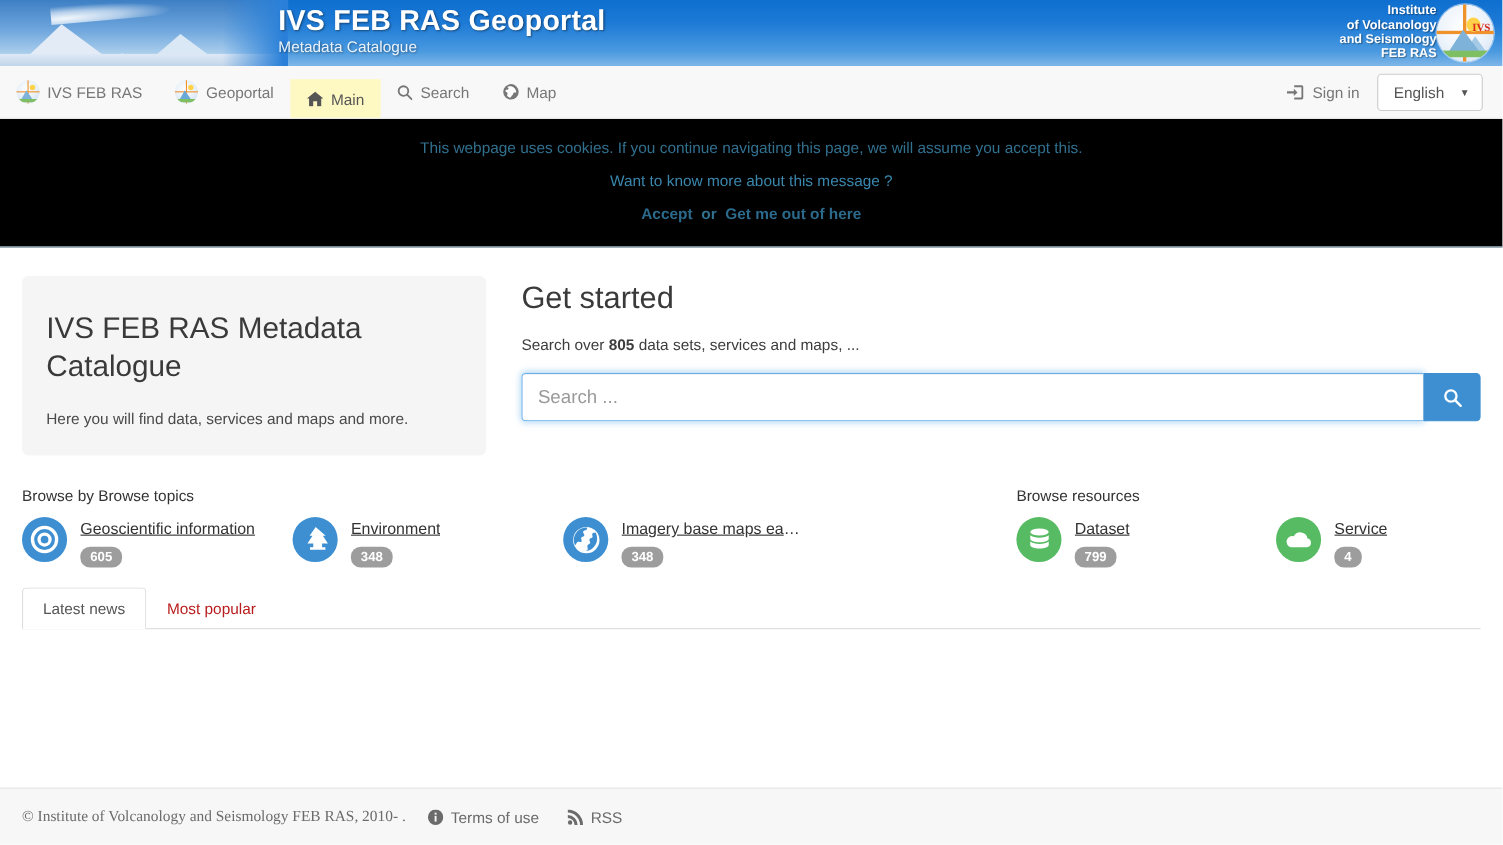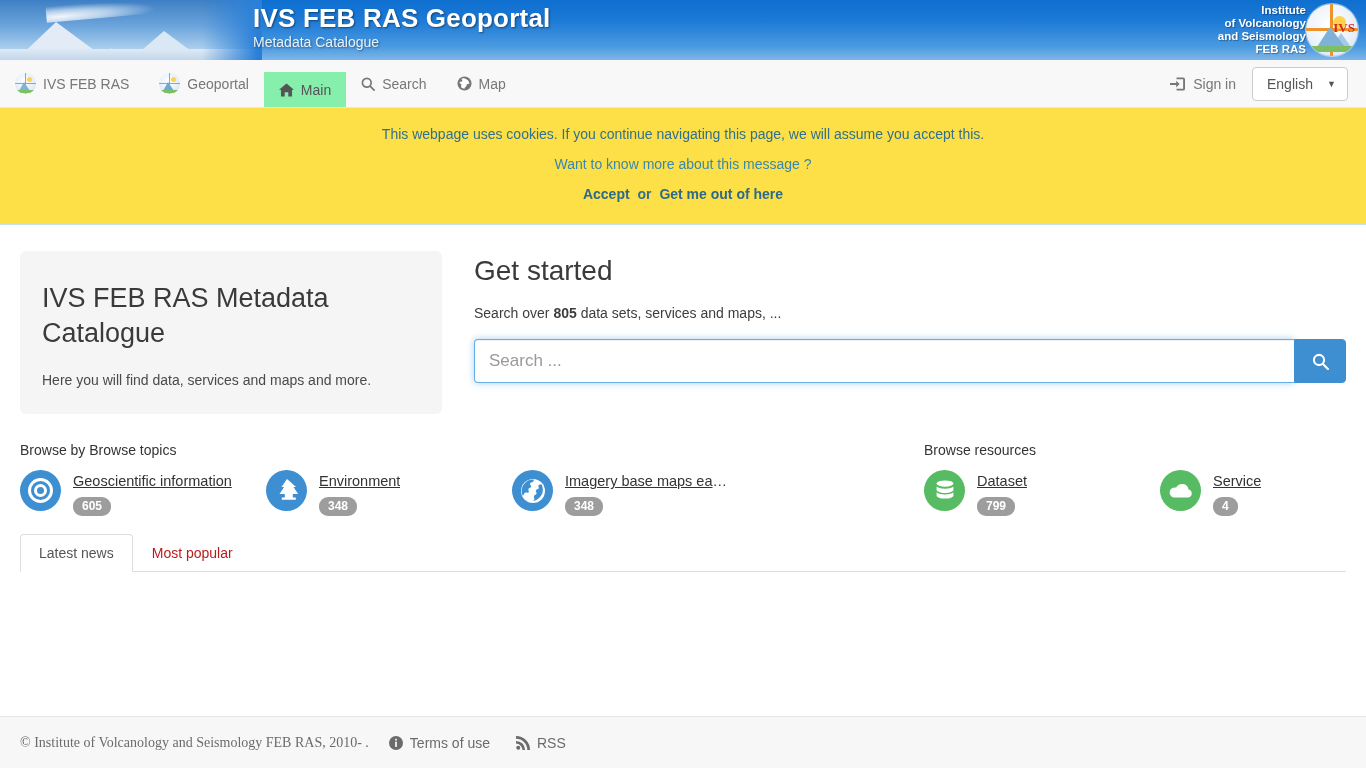--- a/index.html
+++ b/index.html
@@ -117,21 +117,21 @@
   .inst-logo .peak2 {
     position: absolute; left: 26px; bottom: 9px;
     width: 0; height: 0;
     border-left: 9px solid transparent;
     border-right: 10px solid transparent;
     border-bottom: 14px solid #a4cae6;
   }
   .inst-logo .ground { position: absolute; left: 0; bottom: 4px; width: 100%; height: 6px; background: #7fbf63; }
   .inst-logo .ivs {
     position: absolute; right: 3px; top: 16px;
-    font-size: 13px; font-weight: bold; color: #d8291c;
+    font-size: 10px; font-weight: bold; color: #d8291c;
     font-family: "Liberation Serif", serif;
   }
 
   
   .navbar {
     height: 48px;
     background: #f8f8f8;
     border-bottom: 1px solid #e7e7e7;
     display: flex; align-items: stretch;
     position: relative;
@@ -139,21 +139,21 @@
   .nav-left { display: flex; align-items: stretch; }
   .nav-item {
     display: flex; align-items: center; gap: 7px;
     padding: 0 15px;
     color: #777777;
     font-size: 14px;
     cursor: pointer;
     text-decoration: none;
     white-space: nowrap;
   }
-  .nav-item.active { background: #86efac; color: #555555; margin-top: 12px; }
+  .nav-item.active { background: #fef9c3; color: #555555; margin-top: 12px; }
   .nav-logo-mini {
     width: 21px; height: 21px; border-radius: 50%;
     background: radial-gradient(circle at 45% 38%, #ffffff 0%, #eaf2fa 45%, #c9dcef 100%);
     position: relative; overflow: hidden; flex: none;
   }
   .nav-logo-mini .ch { position: absolute; left: -2px; top: 9.5px; width: 25px; height: 1.6px; background: #f0922b; }
   .nav-logo-mini .cv { position: absolute; left: 9.5px; top: -2px; width: 1.6px; height: 25px; background: #f0922b; }
   .nav-logo-mini .pk {
     position: absolute; left: 4px; bottom: 3px; width: 0; height: 0;
     border-left: 5px solid transparent; border-right: 6px solid transparent;
@@ -185,21 +185,21 @@
     cursor: pointer;
   }
   .lang-wrap { position: relative; display: inline-block; }
   .lang-caret {
     position: absolute; right: 12px; top: 50%; transform: translateY(-50%);
     pointer-events: none; color: #555; font-size: 9px;
   }
 
   
   .cookie {
-    background: #fde047;
+    background: #000000;
     border-bottom: 1px solid #c4e2f2;
     padding: 16px 20px 18px;
     text-align: center;
     color: #31708f;
     font-size: 14px;
     line-height: 1.55;
   }
   .cookie-line2 { color: #3a87ad; text-decoration: none; cursor: pointer; display: block; margin-top: 8px; }
   .cookie-actions { margin-top: 9px; font-weight: bold; }
   .cookie-actions a { color: #2c6a8b; text-decoration: none; cursor: pointer; }

